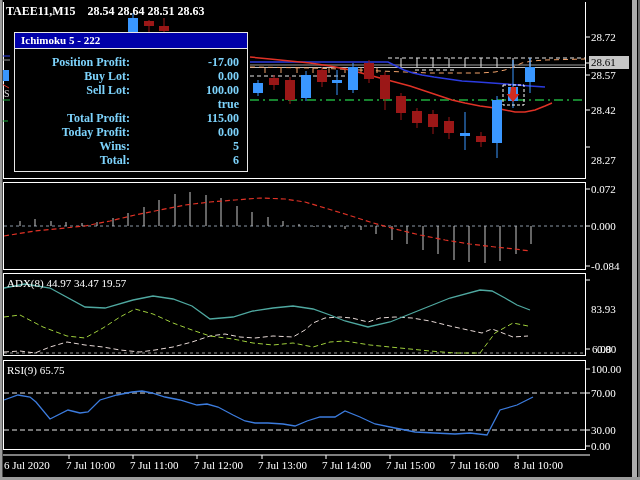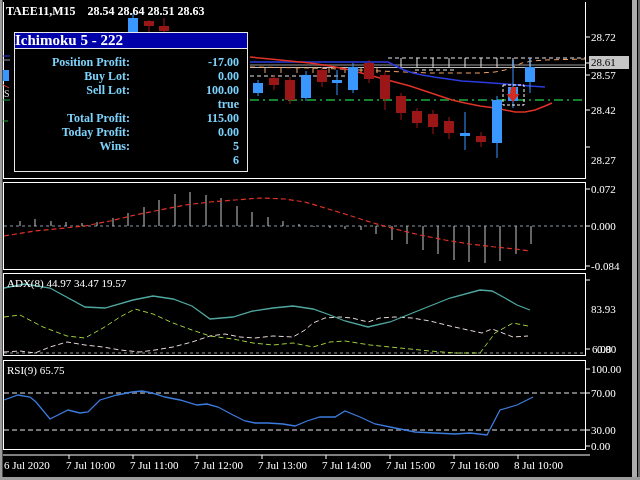--- a/index.html
+++ b/index.html
@@ -15,22 +15,22 @@
   .axlab{position:absolute;color:#FFFFFF;font-size:11px;line-height:12px;z-index:10;white-space:pre;}
   .smallfrag{position:absolute;color:#D8D8D8;font-size:10px;z-index:4;}
   .ititle{position:absolute;color:#FFFFFF;font-size:11px;line-height:12px;z-index:10;}
   #main-title{position:absolute;top:4px;left:6px;color:#FFFFFF;font-size:12px;
               font-weight:bold;z-index:10;white-space:pre;}
   #main-title .ohlc{margin-left:12px;font-weight:bold;}
   #price-tag{position:absolute;left:589px;top:56px;width:38px;height:13px;background:#C6C6C6;
              color:#000;font-size:11px;line-height:13px;padding-left:2px;z-index:10;}
   #info-panel{position:absolute;left:14px;top:32px;width:234px;height:140px;background:#000;
               border:1px solid #E8E8E8;z-index:20;box-sizing:border-box;}
-  #info-title{height:15px;background:#0000A8;color:#FFFFFF;font-size:15px;font-weight:bold;
-              line-height:15px;border-bottom:1px solid #E8E8E8;}
+  #info-title{height:15px;background:#0000A8;color:#FFFFFF;font-size:11px;font-weight:bold;
+              line-height:15px;padding-left:6px;border-bottom:1px solid #E8E8E8;}
   #info-rows{padding-top:6px;}
   .irow{display:flex;height:14px;font-size:12px;font-weight:bold;color:#7dd3fc;line-height:14px;}
   .irow .lbl{width:115px;text-align:right;}
   .irow .val{flex:1;text-align:right;padding-right:8px;}
   .frame{position:absolute;z-index:30;}
   #frame-left-a{left:0;top:0;width:2px;height:480px;background:#9C9C9C;}
   #frame-left-b{left:2px;top:0;width:1px;height:480px;background:#4A4A4A;}
   #scrollbar-right{left:632px;top:0;width:5px;height:480px;background:#ACACAC;}
   #frame-right{left:638px;top:0;width:2px;height:480px;background:#6A6A6A;}
   #frame-bottom{left:0;top:477px;width:640px;height:3px;background:#9C9C9C;z-index:31;}
@@ -223,20 +223,21 @@
         </div>
         <div class="irow">
           <div class="lbl">Today Profit:</div>
           <div class="val">0.00</div>
         </div>
         <div class="irow">
           <div class="lbl">Wins:</div>
           <div class="val">5</div>
         </div>
         <div class="irow">
+          <div class="lbl">Total:</div>
           <div class="val">6</div>
         </div>
       </div>
   </div>
 
   <div id="time-axis"></div>
 
   <div class="frame" id="frame-left-a"></div>
   <div class="frame" id="frame-left-b"></div>
   <div class="frame" id="scrollbar-right"></div>

